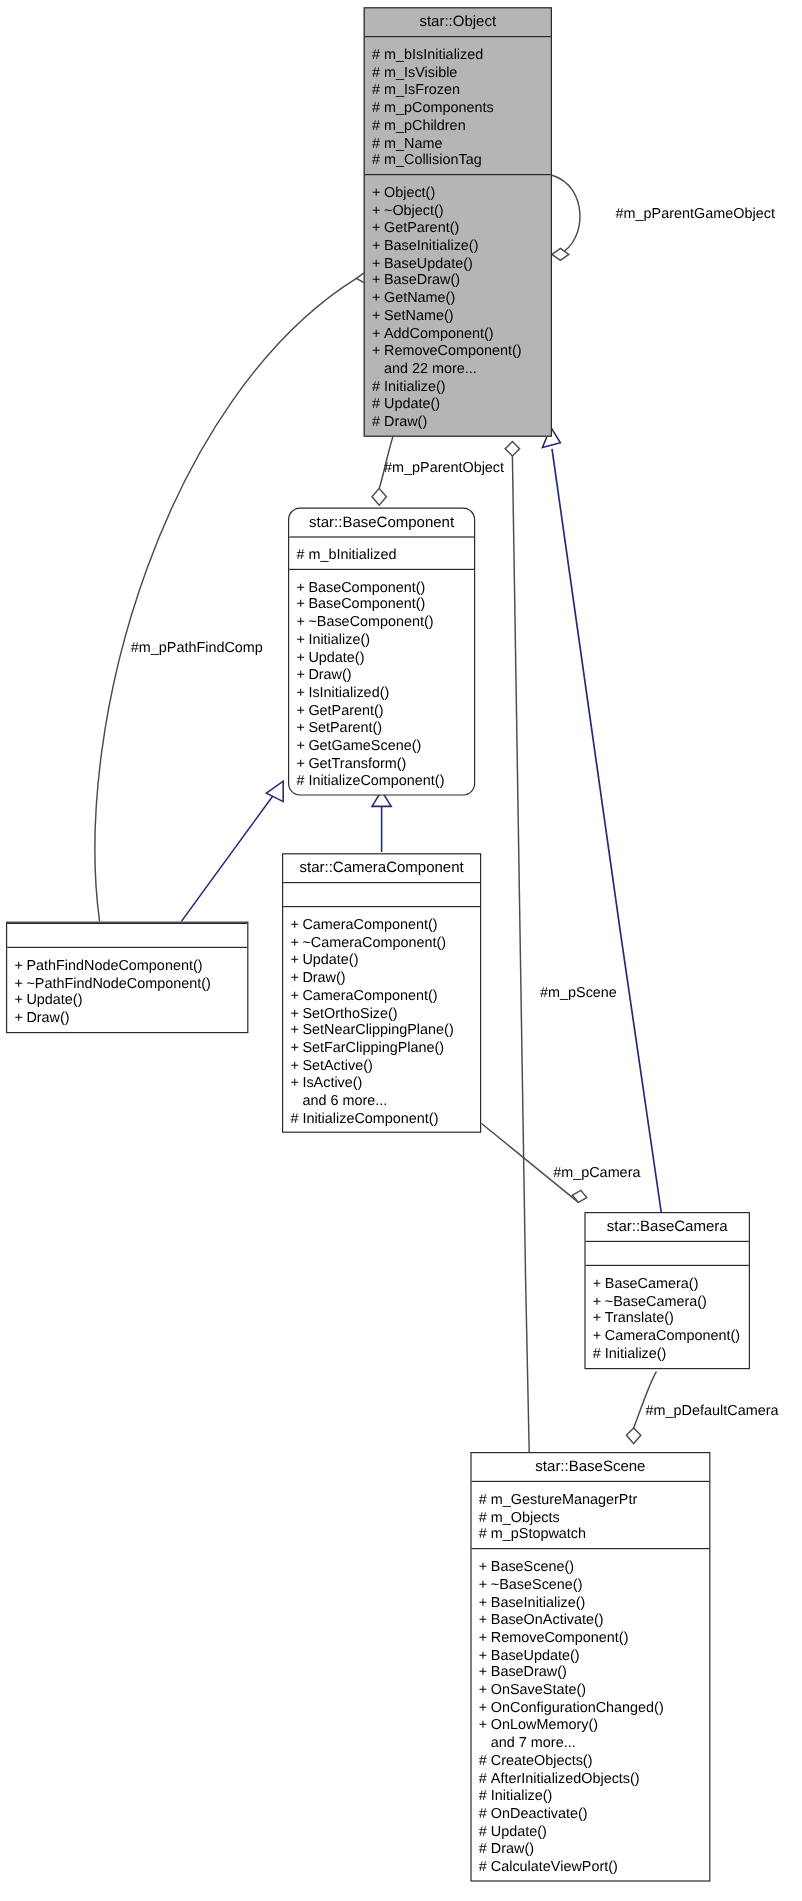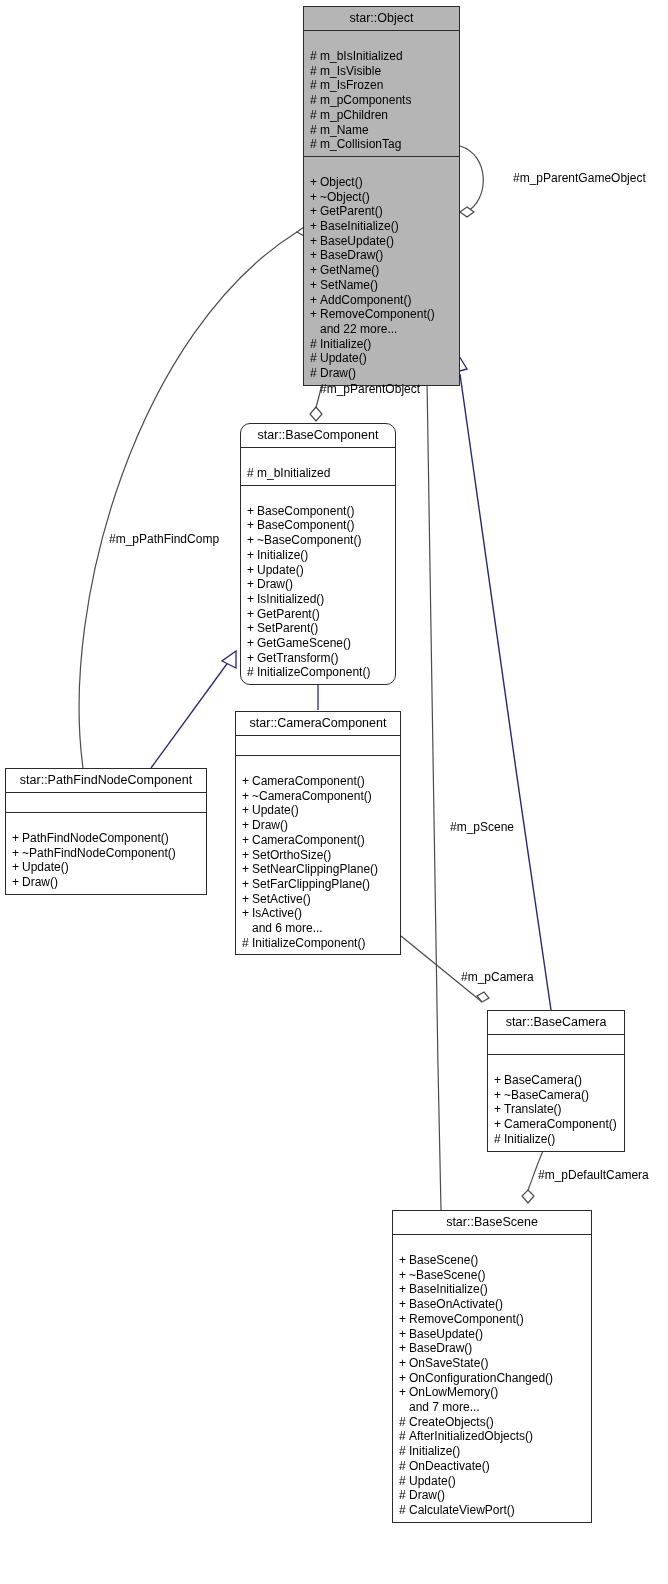--- a/index.html
+++ b/index.html
@@ -36,21 +36,21 @@
   .node .title {
     text-align: center;
     font-size: 12.5px;
     color: #000000;
     padding: 4px 6px 5px 6px;
     white-space: nowrap;
     line-height: 14px;
   }
   .node .sect {
     border-top: 1px solid #2b2b2b;
-    padding: 18px 6px 4px 6px;
+    padding: 7px 6px 4px 6px;
   }
   .node .sect.empty {
     height: 13px;
     padding: 3px 6px;
   }
   .node .row {
     font-size: 12px;
     color: #000000;
     line-height: 14.7px;
     white-space: nowrap;
@@ -166,21 +166,20 @@
       <div class="row"><span class="vis">+</span><span>SetNearClippingPlane()</span></div>
       <div class="row"><span class="vis">+</span><span>SetFarClippingPlane()</span></div>
       <div class="row"><span class="vis">+</span><span>SetActive()</span></div>
       <div class="row"><span class="vis">+</span><span>IsActive()</span></div>
       <div class="row"><span class="vis"></span><span>and 6 more...</span></div>
       <div class="row"><span class="vis">#</span><span>InitializeComponent()</span></div>
     </div>
   </div>
 
   <div class="node" style="left:5px; top:768px; width:202px;">
-    <div class="title">star::PathFindNodeComponent</div>
     <div class="sect empty"></div>
     <div class="sect">
       <div class="row"><span class="vis">+</span><span>PathFindNodeComponent()</span></div>
       <div class="row"><span class="vis">+</span><span>~PathFindNodeComponent()</span></div>
       <div class="row"><span class="vis">+</span><span>Update()</span></div>
       <div class="row"><span class="vis">+</span><span>Draw()</span></div>
     </div>
   </div>
 
   <div class="node" style="left:487px; top:1010px; width:138px;">
@@ -190,20 +189,25 @@
       <div class="row"><span class="vis">+</span><span>BaseCamera()</span></div>
       <div class="row"><span class="vis">+</span><span>~BaseCamera()</span></div>
       <div class="row"><span class="vis">+</span><span>Translate()</span></div>
       <div class="row"><span class="vis">+</span><span>CameraComponent()</span></div>
       <div class="row"><span class="vis">#</span><span>Initialize()</span></div>
     </div>
   </div>
 
   <div class="node" style="left:392px; top:1210px; width:200px;">
     <div class="title">star::BaseScene</div>
+    <div class="sect">
+      <div class="row"><span class="vis">#</span><span>m_GestureManagerPtr</span></div>
+      <div class="row"><span class="vis">#</span><span>m_Objects</span></div>
+      <div class="row"><span class="vis">#</span><span>m_pStopwatch</span></div>
+    </div>
     <div class="sect">
       <div class="row"><span class="vis">+</span><span>BaseScene()</span></div>
       <div class="row"><span class="vis">+</span><span>~BaseScene()</span></div>
       <div class="row"><span class="vis">+</span><span>BaseInitialize()</span></div>
       <div class="row"><span class="vis">+</span><span>BaseOnActivate()</span></div>
       <div class="row"><span class="vis">+</span><span>RemoveComponent()</span></div>
       <div class="row"><span class="vis">+</span><span>BaseUpdate()</span></div>
       <div class="row"><span class="vis">+</span><span>BaseDraw()</span></div>
       <div class="row"><span class="vis">+</span><span>OnSaveState()</span></div>
       <div class="row"><span class="vis">+</span><span>OnConfigurationChanged()</span></div>

